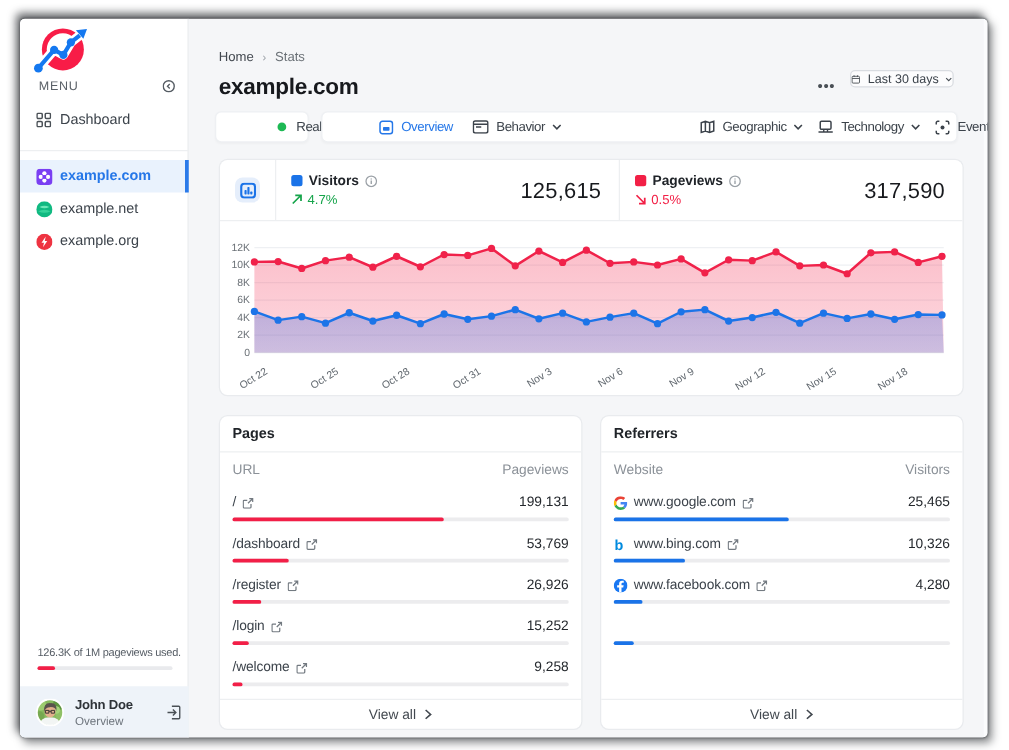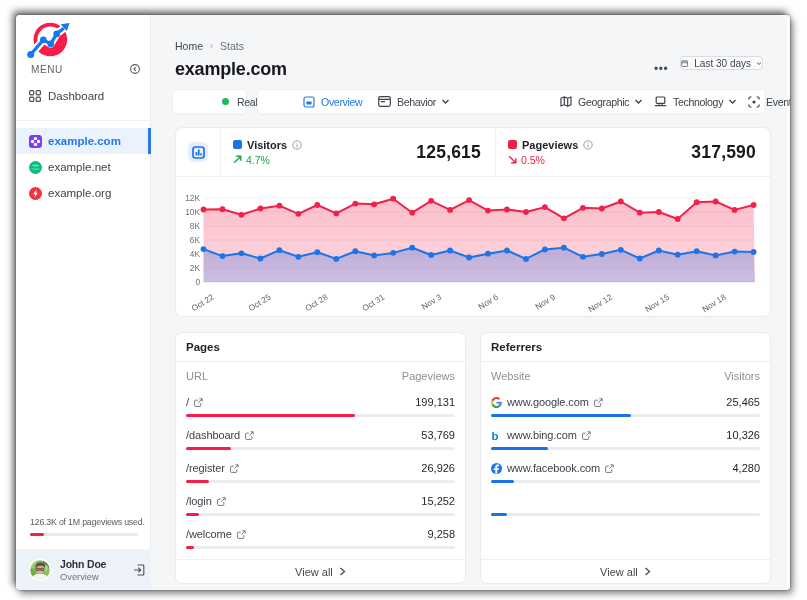--- a/index.html
+++ b/index.html
@@ -50,21 +50,21 @@
 .statsrow{position:absolute;left:0;top:0;width:594px;height:49px;border-bottom:1px solid #edeff1;display:flex;}
 .stat-ic{width:45px;border-right:1px solid #edeff1;display:flex;align-items:center;justify-content:center;}
 .chip{width:20px;height:20px;border-radius:6px;background:#e5eefb;display:flex;align-items:center;justify-content:center;}
 .stat-sec{flex:1;display:flex;align-items:center;justify-content:space-between;padding:0 14px 0 12px;}
 .stat-sec+.stat-sec{border-left:1px solid #edeff1;}
 .slabel .t{display:flex;align-items:center;font-size:11px;font-weight:bold;color:#202429;}
 .sq{width:9px;height:9px;border-radius:2px;margin-right:5px;}
 .slabel .d{font-size:10.5px;margin-top:3px;display:flex;align-items:center;}
 .green{color:#15a44a;}
 .red{color:#f22046;}
-.bignum{font-size:17.5px;font-weight:bold;color:#17191d;letter-spacing:.2px;}
+.bignum{font-size:17.5px;font-weight:normal;color:#17191d;letter-spacing:.2px;}
 
 .bcard{position:absolute;top:318px;width:289px;height:250px;background:#fff;border-radius:6px;box-shadow:0 0 0 1px #e9ebee;}
 #pages{left:25px;}
 #refs{left:330px;}
 .bhead{height:29px;border-bottom:1px solid #edeff1;display:flex;align-items:center;padding-left:10px;font-size:11.5px;font-weight:bold;color:#202429;}
 .thead{height:28px;display:flex;align-items:center;justify-content:space-between;padding:0 10px;font-size:11px;color:#8b9198;}
 .brow{height:33px;padding:0 10px;position:relative;}
 .brow .line1{display:flex;align-items:center;justify-content:space-between;height:24px;}
 .brow .url{font-size:11px;letter-spacing:-0.1px;color:#3c434b;display:flex;align-items:center;}
 .brow .val{font-size:11px;color:#24282d;}

